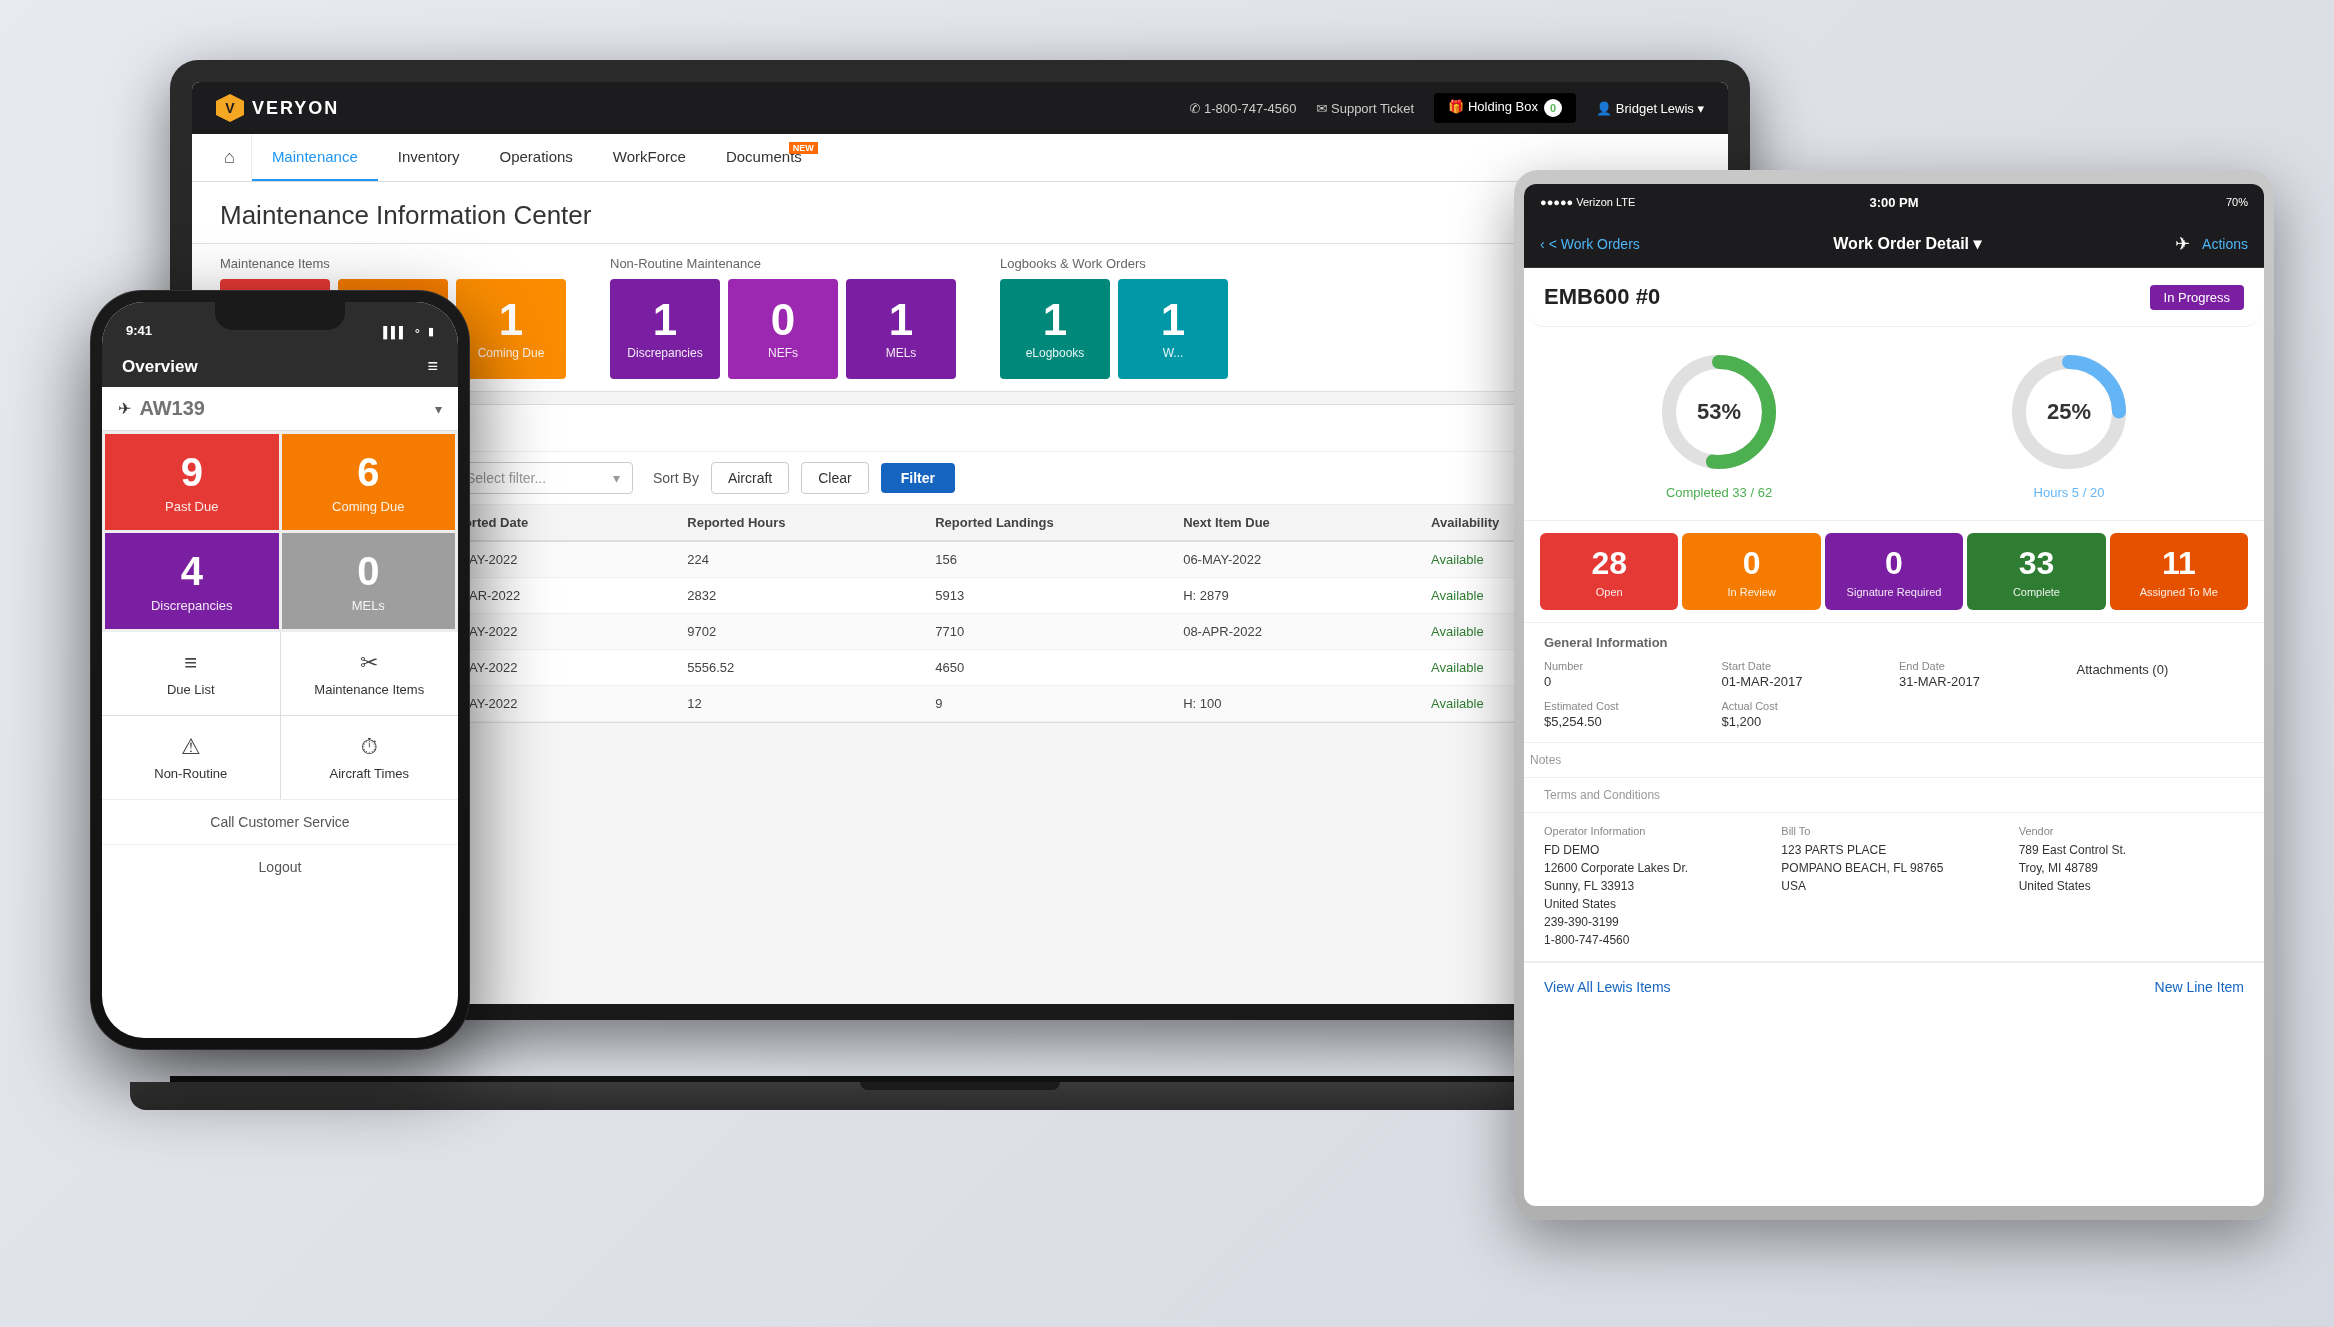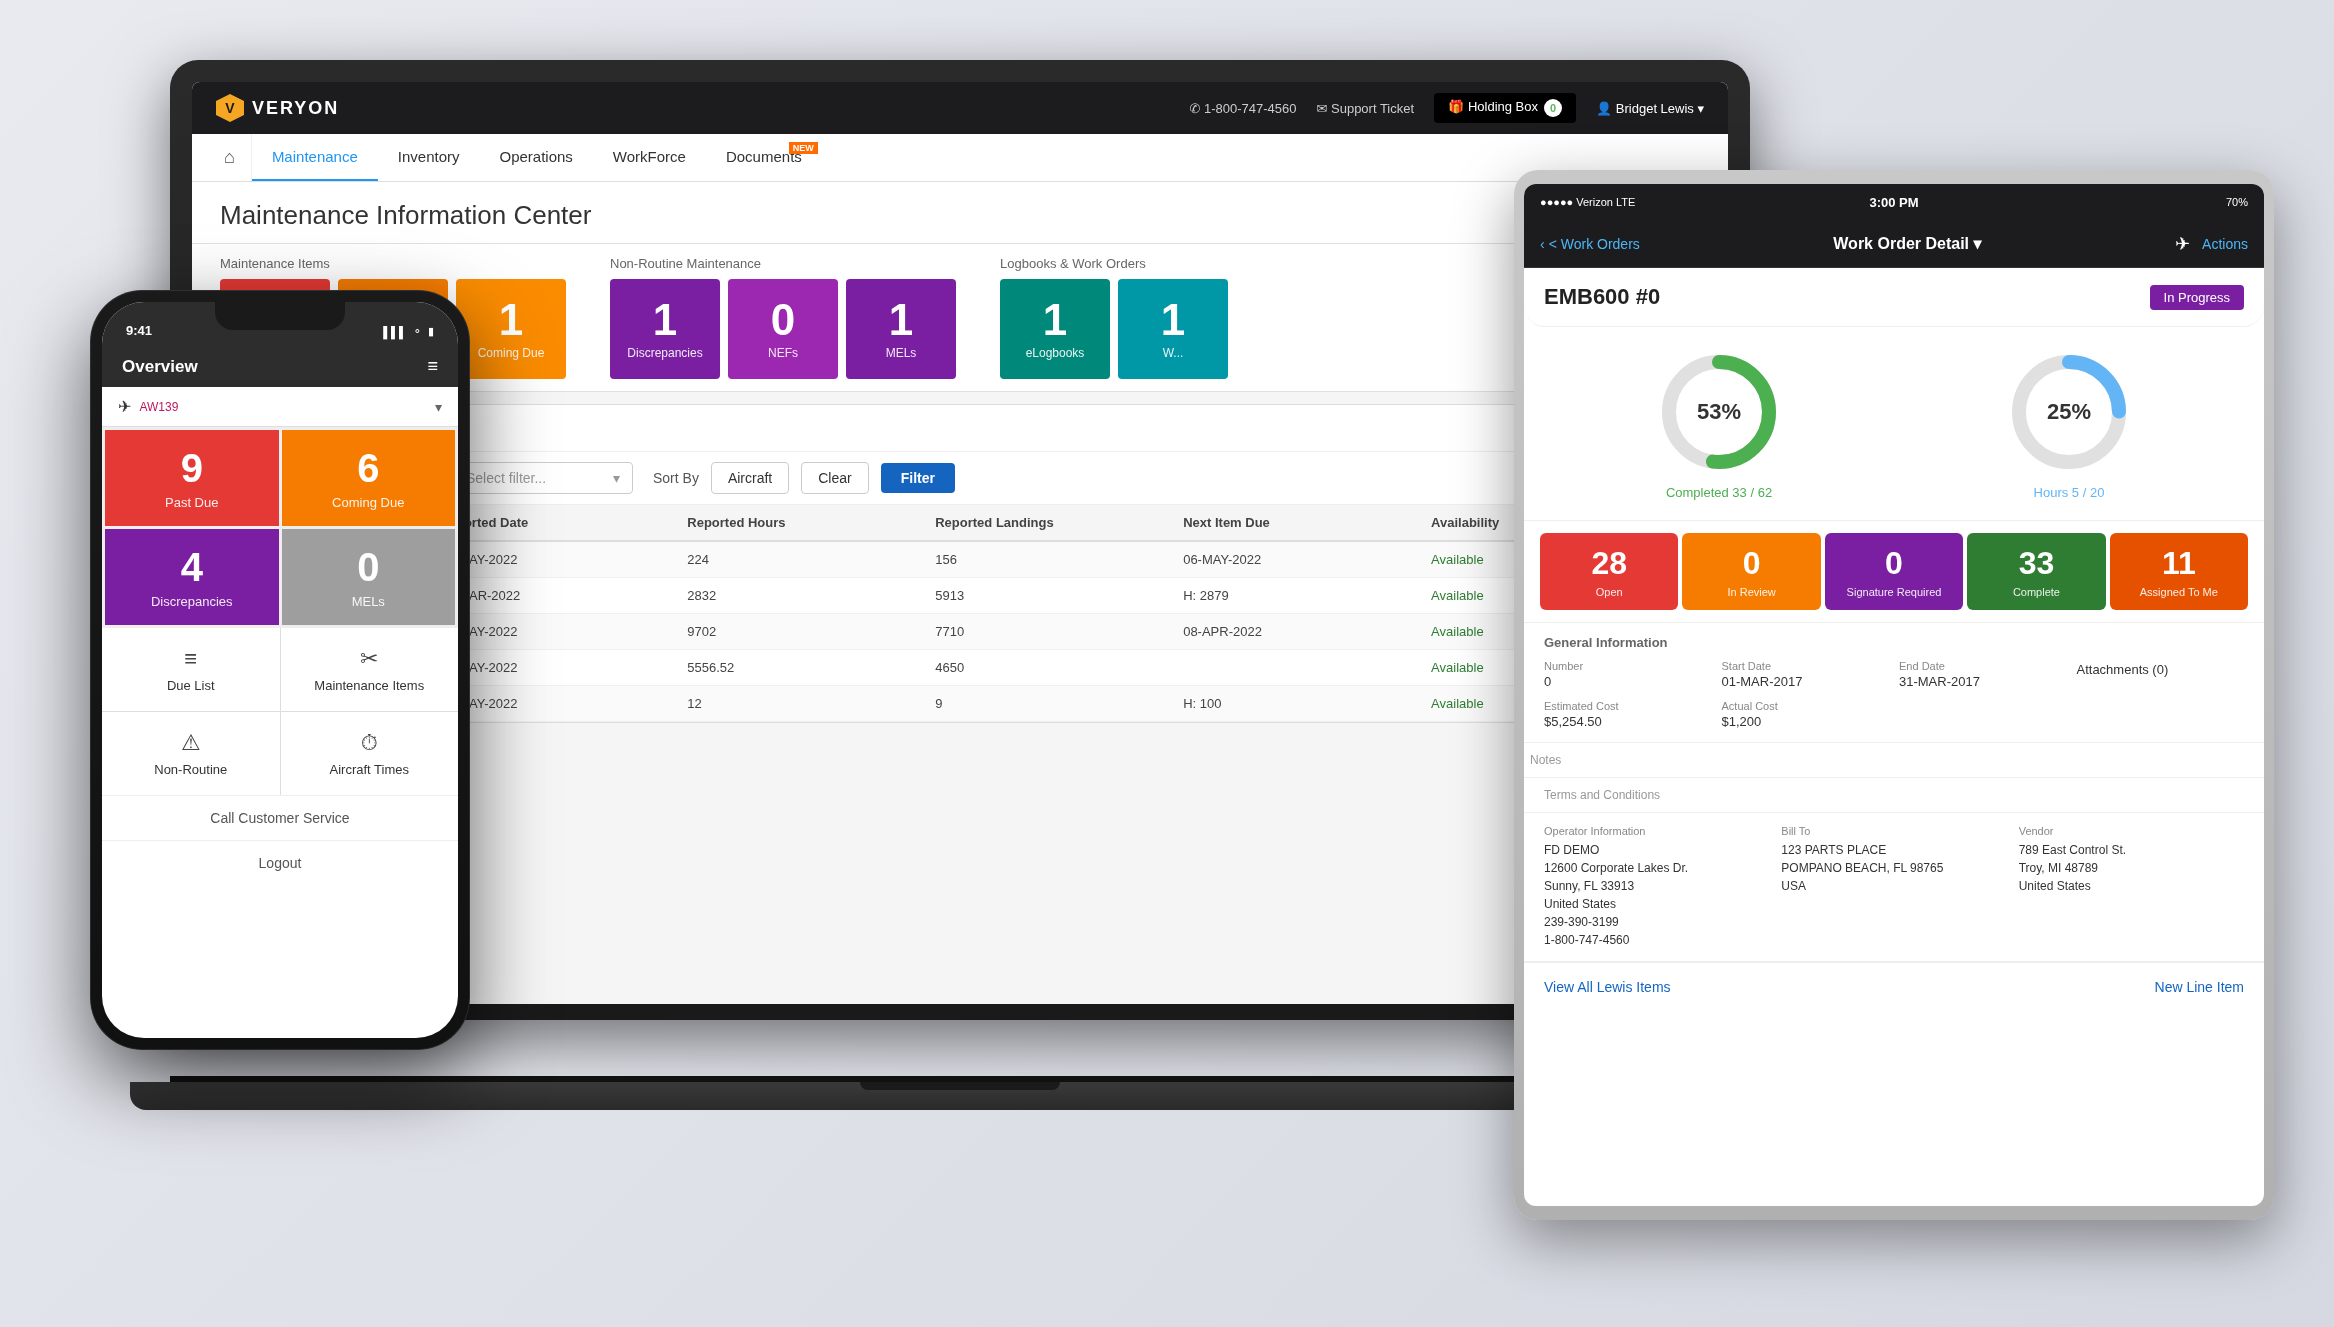--- a/index.html
+++ b/index.html
@@ -425,23 +425,23 @@
       padding: 10px 16px;
       display: flex;
       align-items: center;
       gap: 8px;
     }
     .aircraft-icon {
       color: #333;
       font-size: 16px;
     }
     .aircraft-label {
-      font-size: 12px;
-      font-weight: 400;
-      color: #be185d;
+      font-size: 20px;
+      font-weight: 700;
+      color: #737373;
       flex: 1;
     }
     .aircraft-chevron {
       color: #666;
       font-size: 14px;
     }
     .phone-grid {
       display: grid;
       grid-template-columns: 1fr 1fr;
       gap: 3px;

